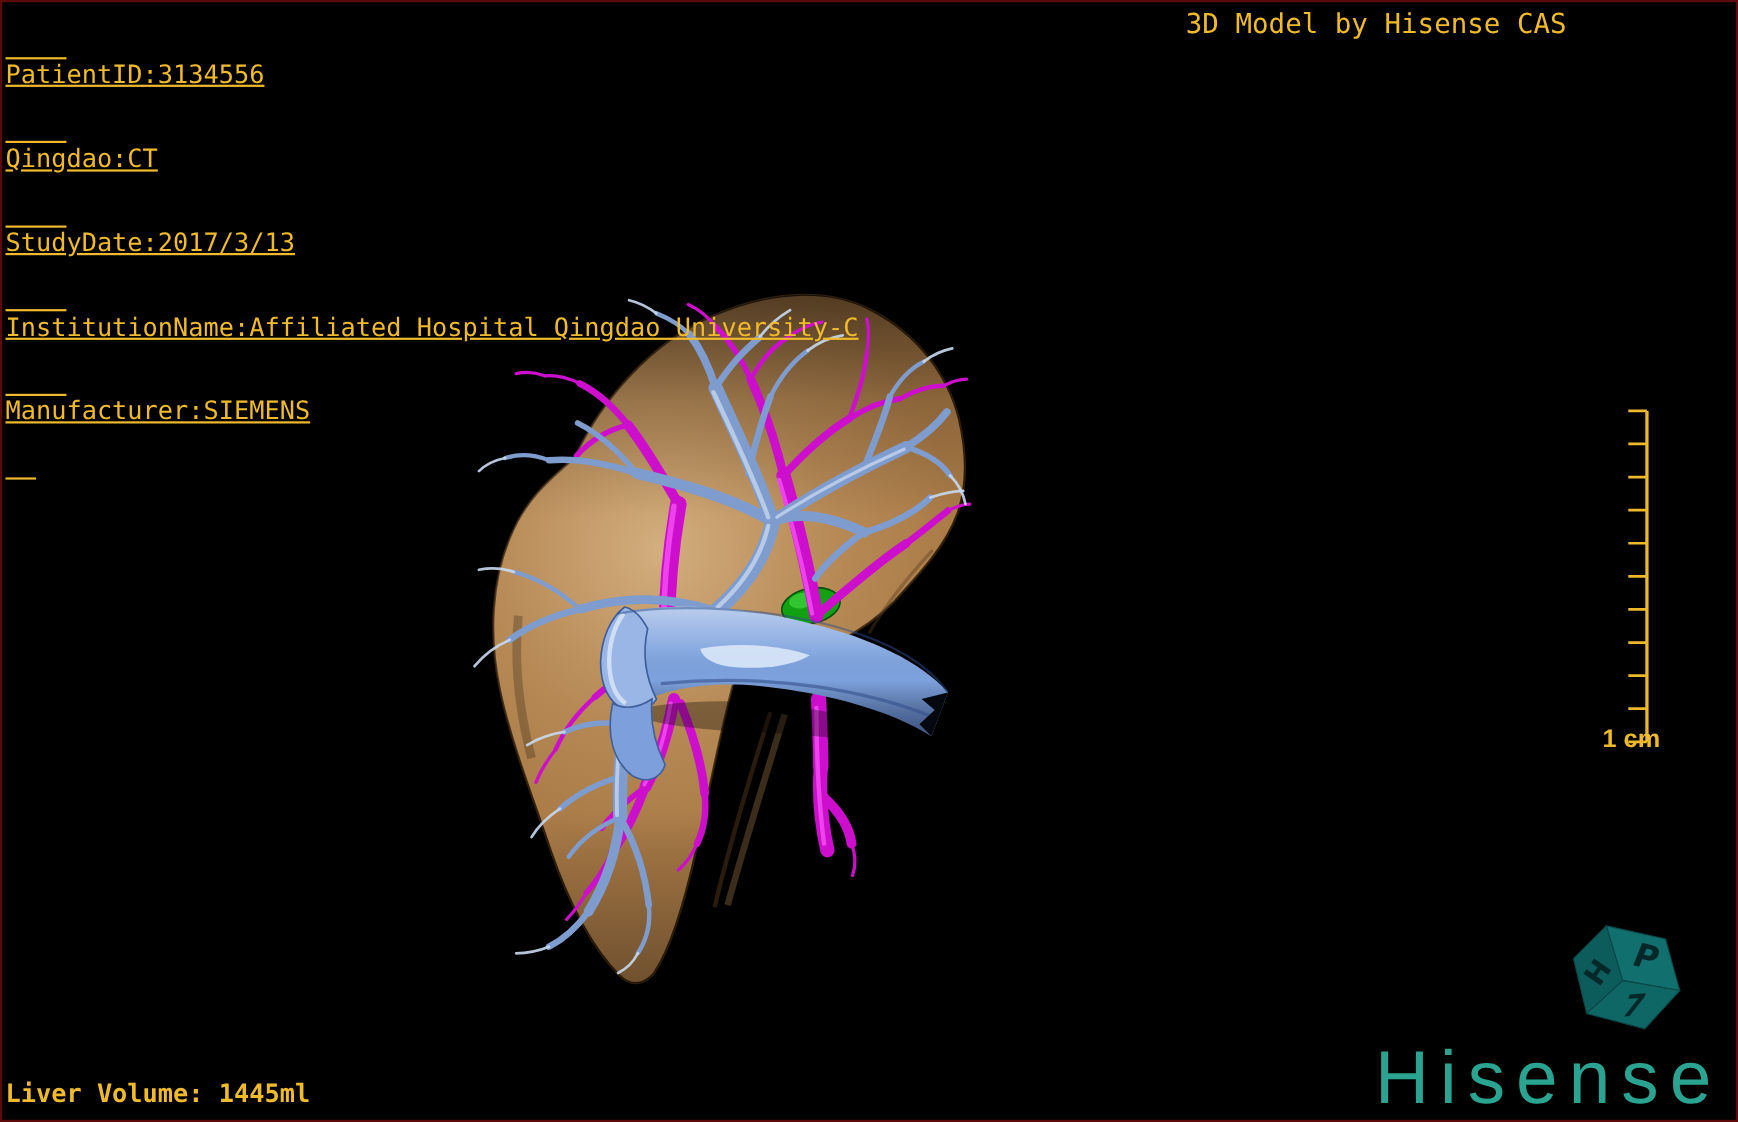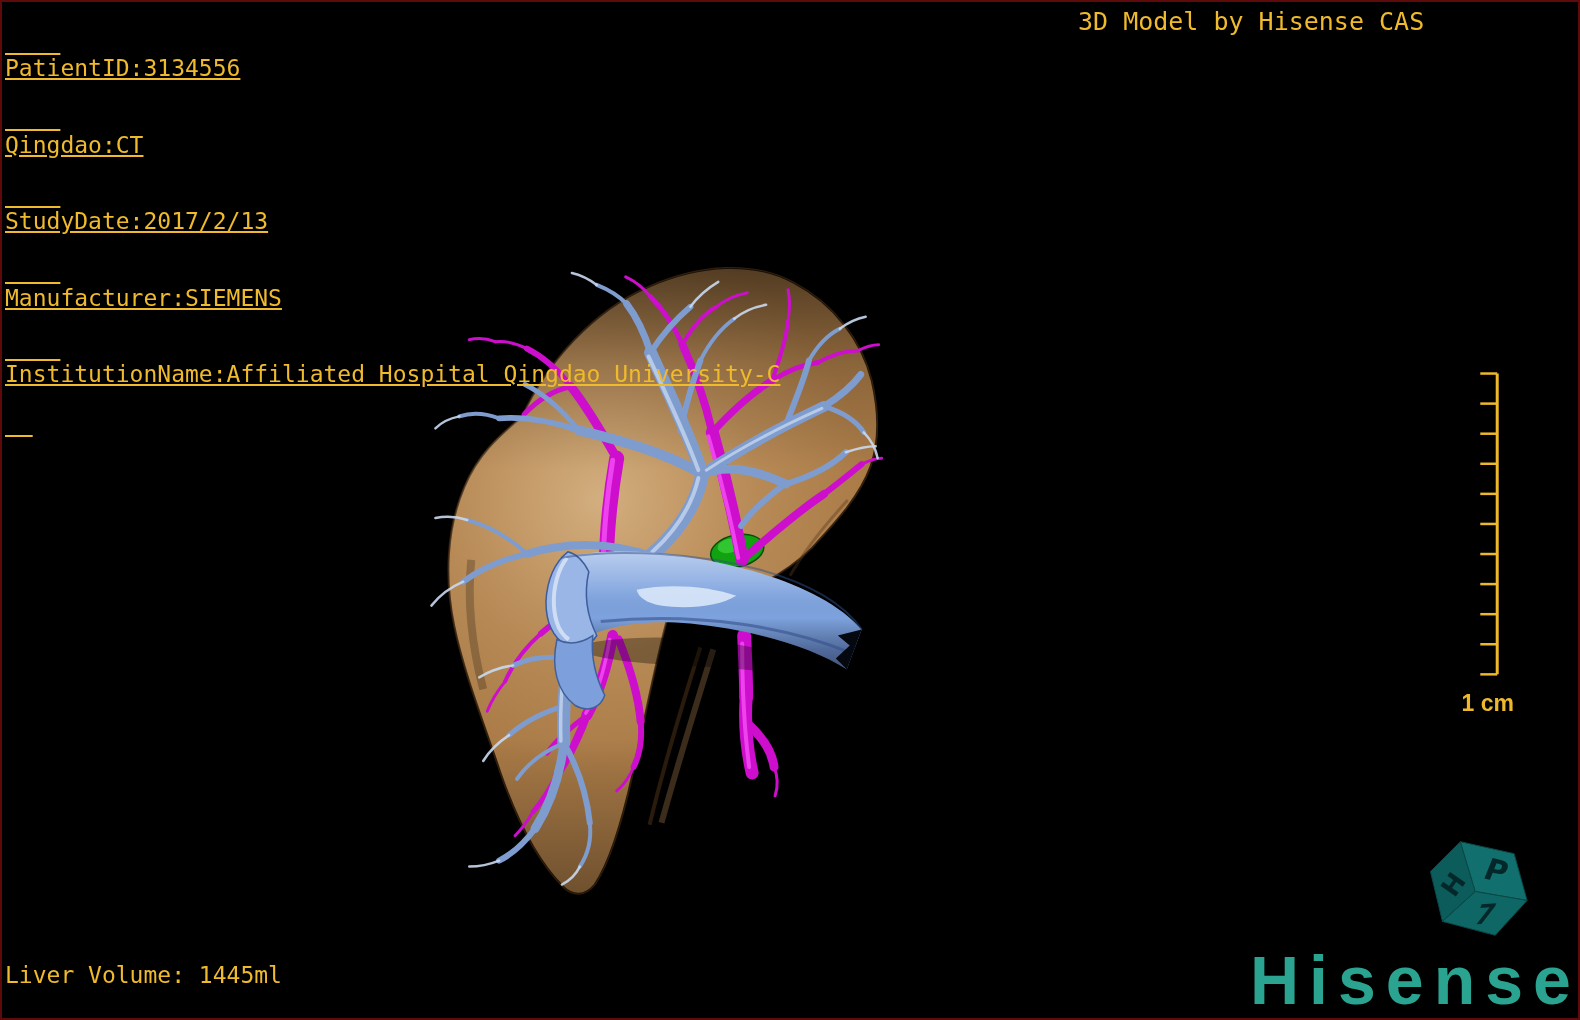--- a/index.html
+++ b/index.html
@@ -18,36 +18,36 @@
     color:var(--overlay_text,#efba2b);
     font-size:23px;line-height:25.5px;
     white-space:pre;letter-spacing:0;text-decoration:underline;
   }
   .watermark{
     position:absolute;left:1076px;top:5px;
     color:var(--overlay_text,#efba2b);
     font-size:25px;white-space:pre;
   }
   .volume{
-    position:absolute;left:3px;top:960px;
+    position:absolute;left:3px;top:980px;
     color:var(--overlay_text,#efba2b);
-    font-size:23px;white-space:pre;
+    font-size:23px;white-space:pre;font-weight:bold;
   }
   .ruler-label{
-    position:absolute;left:1450px;top:688px;width:62px;
-    text-align:right;
+    position:absolute;left:1450px;top:656px;width:62px;
+    text-align:center;
     color:var(--ruler,#efba2b);
     font-family:"Liberation Sans",sans-serif;
     font-weight:bold;font-size:23px;
   }
   .logo{
     position:absolute;left:1248px;top:944px;
     color:var(--logo,#2aa390);
     font-family:"Liberation Sans",sans-serif;
-    font-weight:bold;font-size:68px;letter-spacing:10px;
+    font-weight:normal;font-size:68px;letter-spacing:10px;
     line-height:1;
   }
   
   .vein,.veinhl,.veint,.art,.arthl,.artt{fill:none;stroke-linecap:round;stroke-linejoin:round;}
   .vein {stroke:var(--portal_vein,#7f9ccf);}
   .veinhl{stroke:var(--vein_highlight,#c9d9f0);opacity:.75;}
   .veint {stroke:var(--vein_highlight,#c9d9f0);stroke-width:2.5;opacity:.9;}
   .art  {stroke:var(--hepatic_artery,#cd0ecd);}
   .arthl{stroke:var(--artery_highlight,#f650f6);opacity:.8;}
   .artt {stroke:var(--hepatic_artery,#cd0ecd);stroke-width:3;}
@@ -266,23 +266,23 @@
       <polygon points="1478,893 1530,902 1498,937 1445,923" fill="var(--cube_face_bottom)" stroke="#0a4848" stroke-width="1"></polygon>
       <text class="cube-glyph" transform="translate(1456,886) rotate(-55)" font-size="26" text-anchor="middle" dominant-baseline="central">H</text>
       <text class="cube-glyph" transform="translate(1499,872) rotate(14) skewX(-8)" font-size="30" text-anchor="middle" dominant-baseline="central">P</text>
       <text class="cube-glyph" transform="translate(1488,916) rotate(-4) skewX(-24)" font-size="27" text-anchor="middle" dominant-baseline="central">7</text>
     </g>
   </svg>
 
   <div class="patient-info">
     <div>PatientID:3134556</div>
     <div>Qingdao:CT</div>
-    <div>StudyDate:2017/2/13</div>
+    <div>StudyDate:2017/3/13</div>
+    <div>InstitutionName:Affiliated Hospital Qingdao University-C</div>
     <div>Manufacturer:SIEMENS</div>
-    <div>InstitutionName:Affiliated Hospital Qingdao University-C</div>
   </div>
 
   <div class="watermark">3D Model by Hisense CAS</div>
 
   <div class="ruler-label">1 cm</div>
 
   <div class="volume">Liver Volume: 1445ml</div>
 
   <div class="logo">Hisense</div>
 

